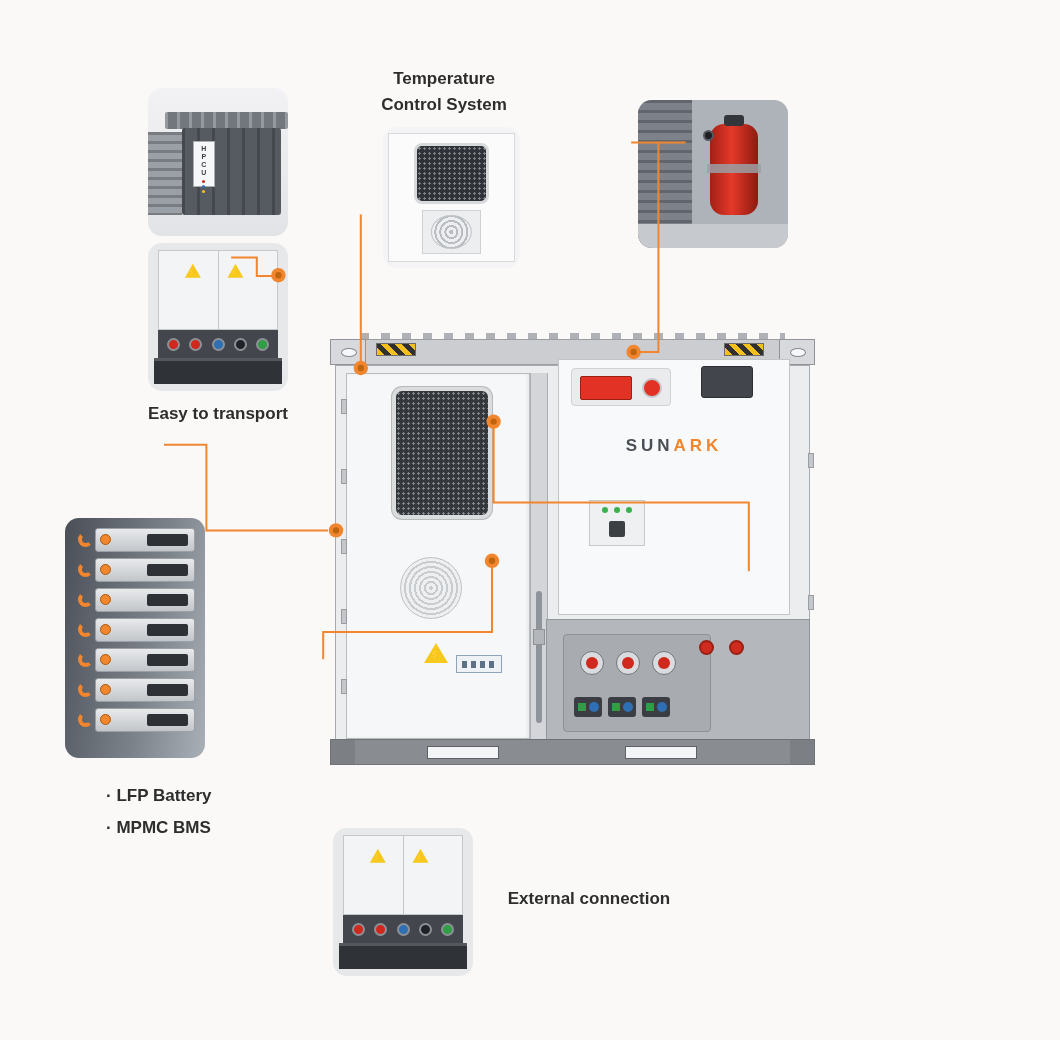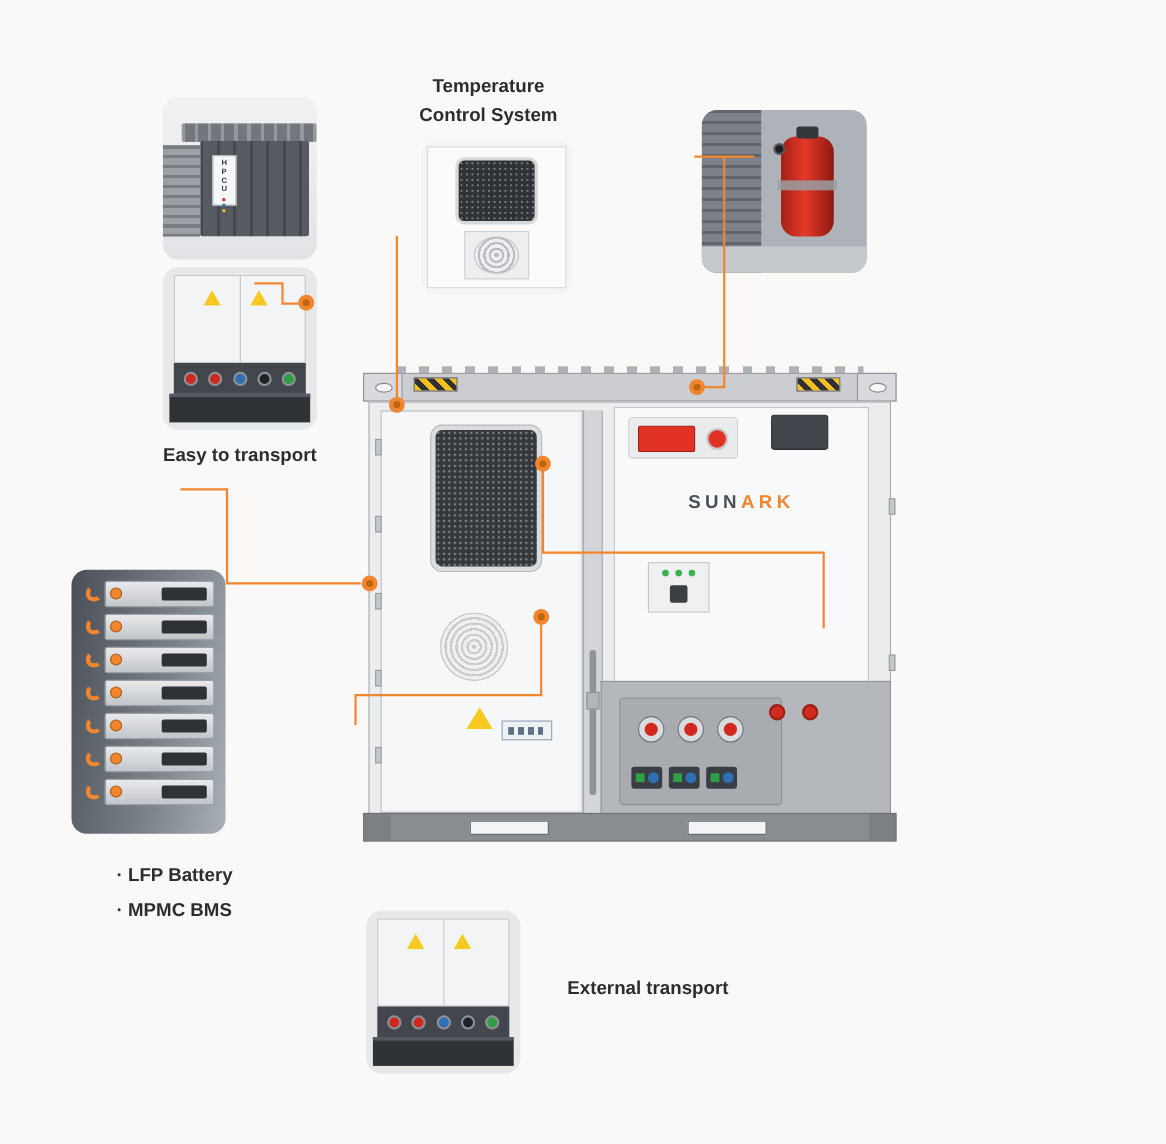--- a/index.html
+++ b/index.html
@@ -121,21 +121,21 @@
   .u-vent{ position:absolute; left:70px; top:224px; width:62px; height:62px; border-radius:50%;
            background:repeating-radial-gradient(circle at 50% 50%, #c9ccce 0 2px, #edeff0 2px 5px); border:1px solid #c2c5c8; }
   .u-tri{ position:absolute; left:94px; top:310px; width:24px; height:20px; line-height:24px; font-size:10px; }
   .u-sign{ position:absolute; left:126px; top:322px; width:46px; height:18px; background:#eef2f5; border:1px solid #8fa3b8;
            background-image:repeating-linear-gradient(90deg,#5d7086 0 5px, transparent 5px 9px);
            background-size:34px 7px; background-repeat:no-repeat; background-position:5px 5px; }
   .u-seam{ position:absolute; left:200px; top:40px; width:18px; height:366px; background:#d3d5d8;
            border-left:1px solid #aaadb1; border-right:1px solid #aaadb1; }
   .u-rod{ position:absolute; left:206px; top:258px; width:6px; height:132px; background:#8f939a; border-radius:3px; }
   .u-lock{ position:absolute; left:203px; top:296px; width:12px; height:16px; background:#b3b6ba; border:1px solid #8e9195; }
-  .u-panelR{ position:absolute; left:228px; top:37px; width:232px; height:256px; background:#f8f9fa; border:1px solid #c2c5c8;text-decoration:underline; }
+  .u-panelR{ position:absolute; left:228px; top:26px; width:232px; height:256px; background:#f8f9fa; border:1px solid #c2c5c8;text-decoration:underline; }
   .p-plate{ position:absolute; left:12px; top:8px; width:100px; height:38px; background:#e9ebed; border:1px solid #cfd2d5; border-radius:4px; }
   .p-red{ position:absolute; left:8px; top:7px; width:52px; height:24px; background:#e23226; border:1px solid #9e2012; border-radius:2px; }
   .p-knob{ position:absolute; left:70px; top:9px; width:20px; height:20px; border-radius:50%; background:#e23226; border:2px solid #c6c9cc; }
   .p-display{ position:absolute; left:142px; top:6px; width:52px; height:32px; background:#42464c; border:1px solid #2c2f33; border-radius:3px; }
   .p-brand{ position:absolute; left:0; right:0; top:76px; text-align:center; font-size:17px; font-weight:700; letter-spacing:4px; }
   .p-brand .sun{ color:#4a4e55; } .p-brand .ark{ color:var(--accent); }
   .p-ind{ position:absolute; left:30px; top:140px; width:56px; height:46px; background:#eef0f2; border:1px solid #c6c9cc; }
   .p-leds{ position:absolute; left:0; right:0; top:6px; display:flex; justify-content:center; gap:6px; }
   .p-leds i{ width:6px; height:6px; border-radius:50%; background:#37b24d; display:block; }
   .p-btn{ position:absolute; left:19px; top:20px; width:16px; height:16px; background:#3c4043; border-radius:2px; }
@@ -193,21 +193,21 @@
 
   <div class="title t-temp">
     <div>Temperature</div>
     <div>Control System</div>
   </div>
   <div class="title t-transport">Easy to transport</div>
   <div class="title t-battery">
     <div>· LFP Battery</div>
     <div>· MPMC BMS</div>
   </div>
-  <div class="title t-external">External transport</div>
+  <div class="title t-external">External connection</div>
   <div class="title t-ems">EMS</div>
 
   <div class="thumb thumb-a">
     <div class="ta-rail"></div>
     <div class="ta-side"></div>
     <div class="ta-unit"></div>
     <div class="ta-label">
       <span>HPCU</span>
       <span class="ta-dots">
         <i style="background:#d0281c"></i>

